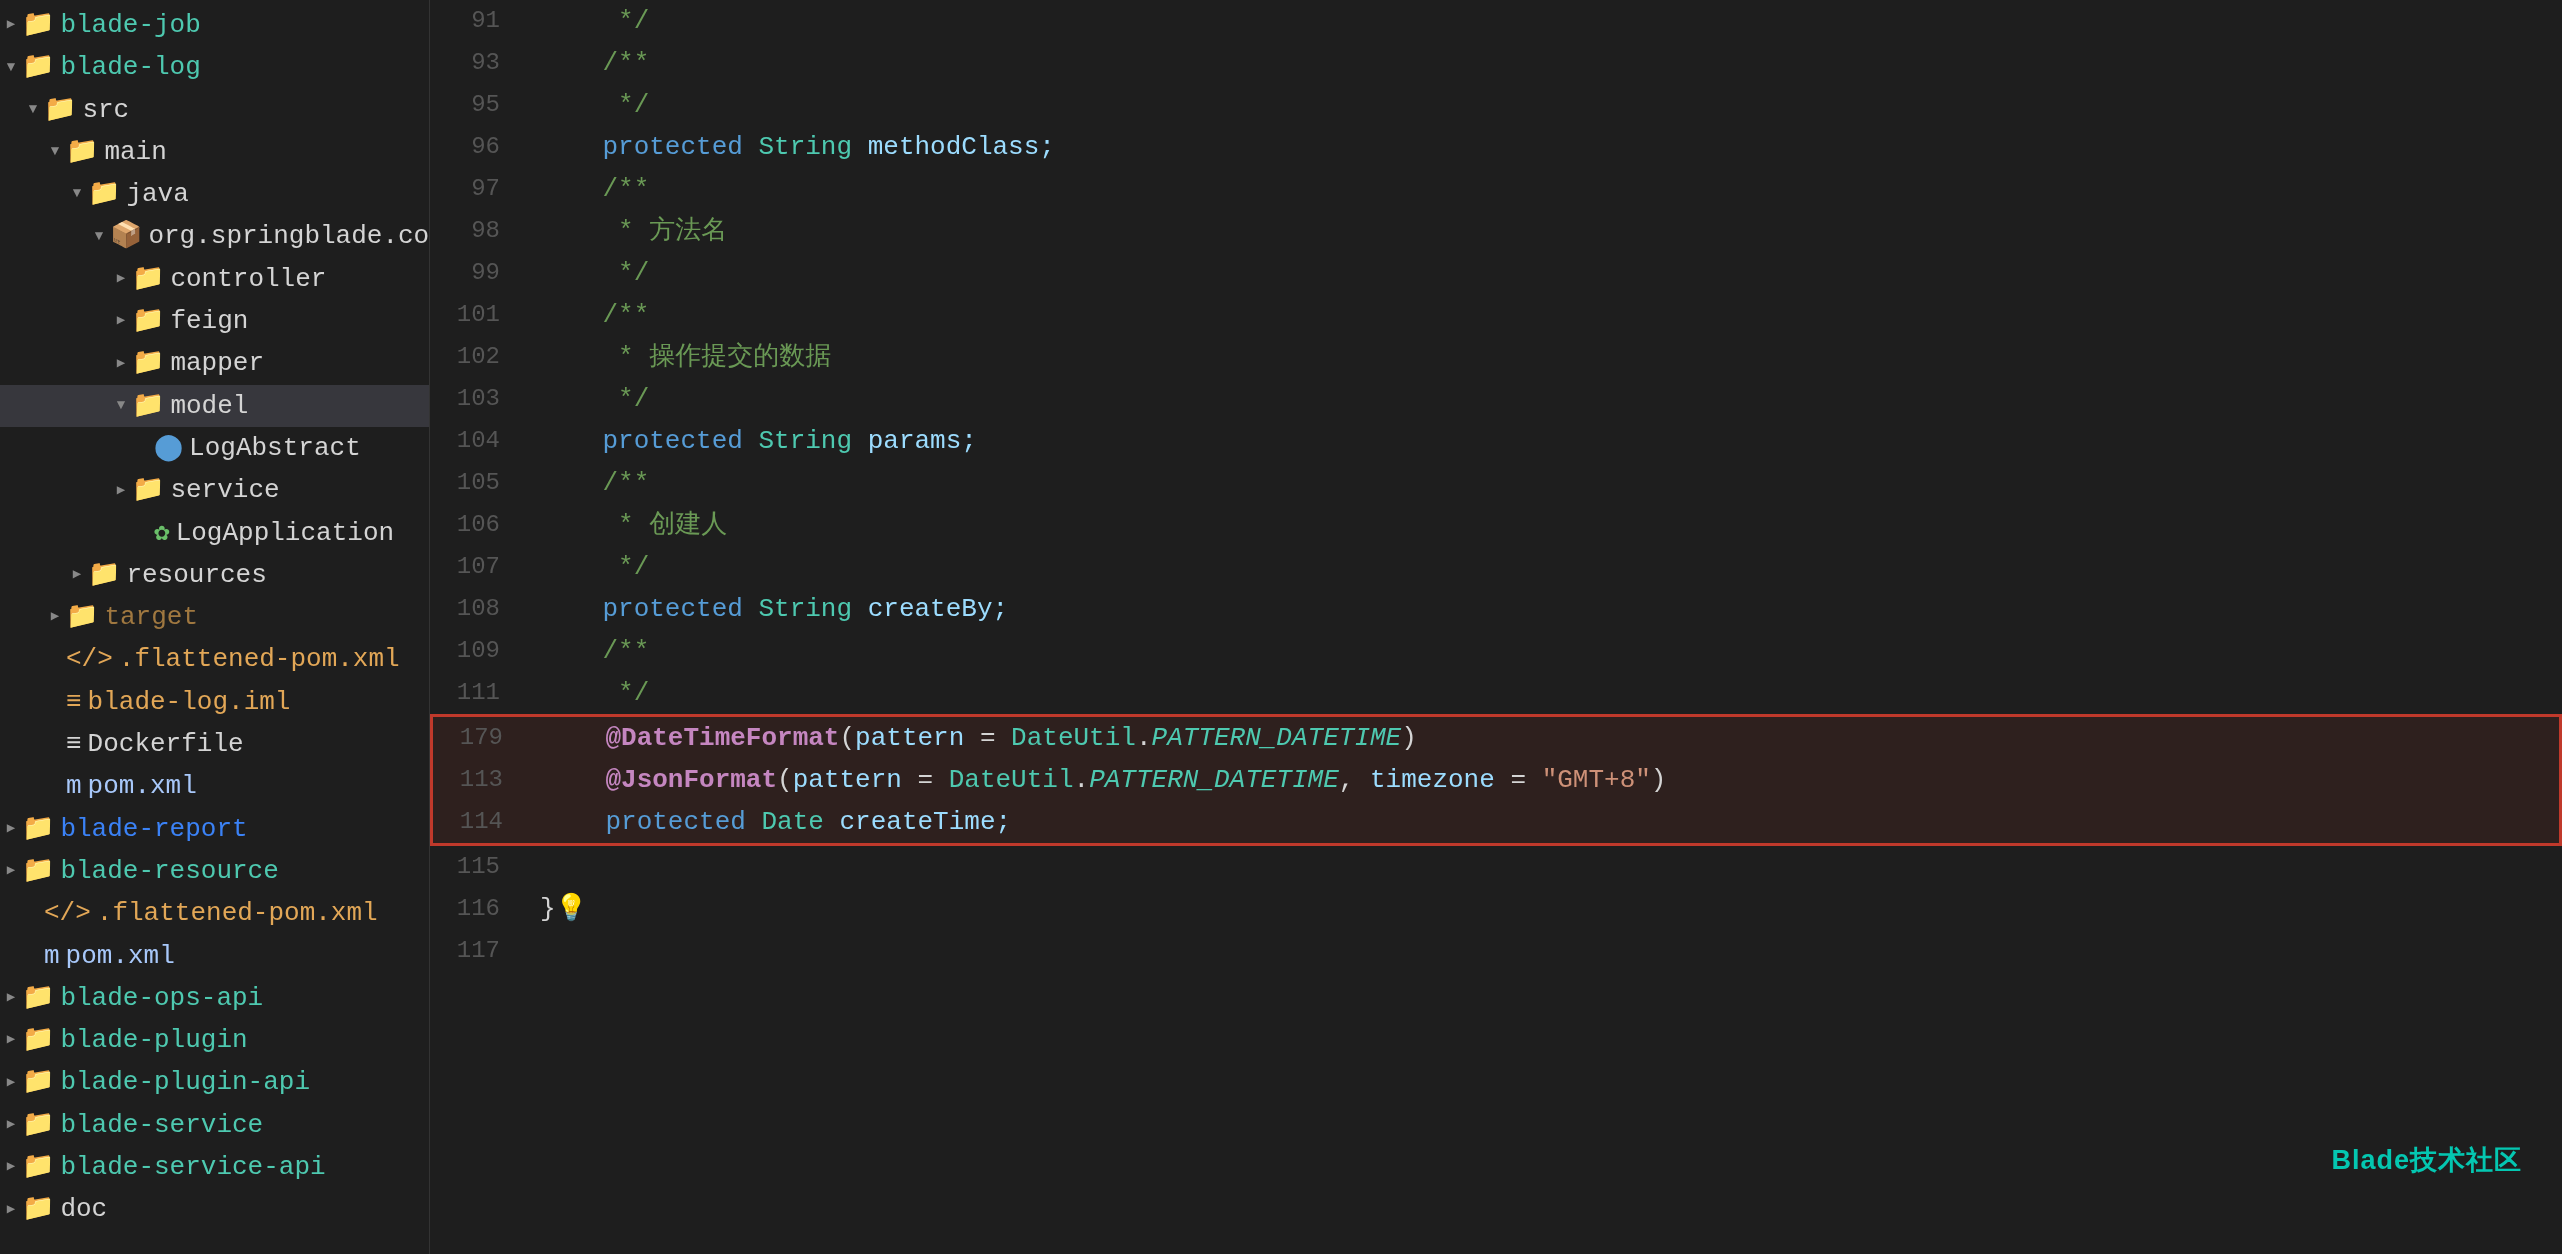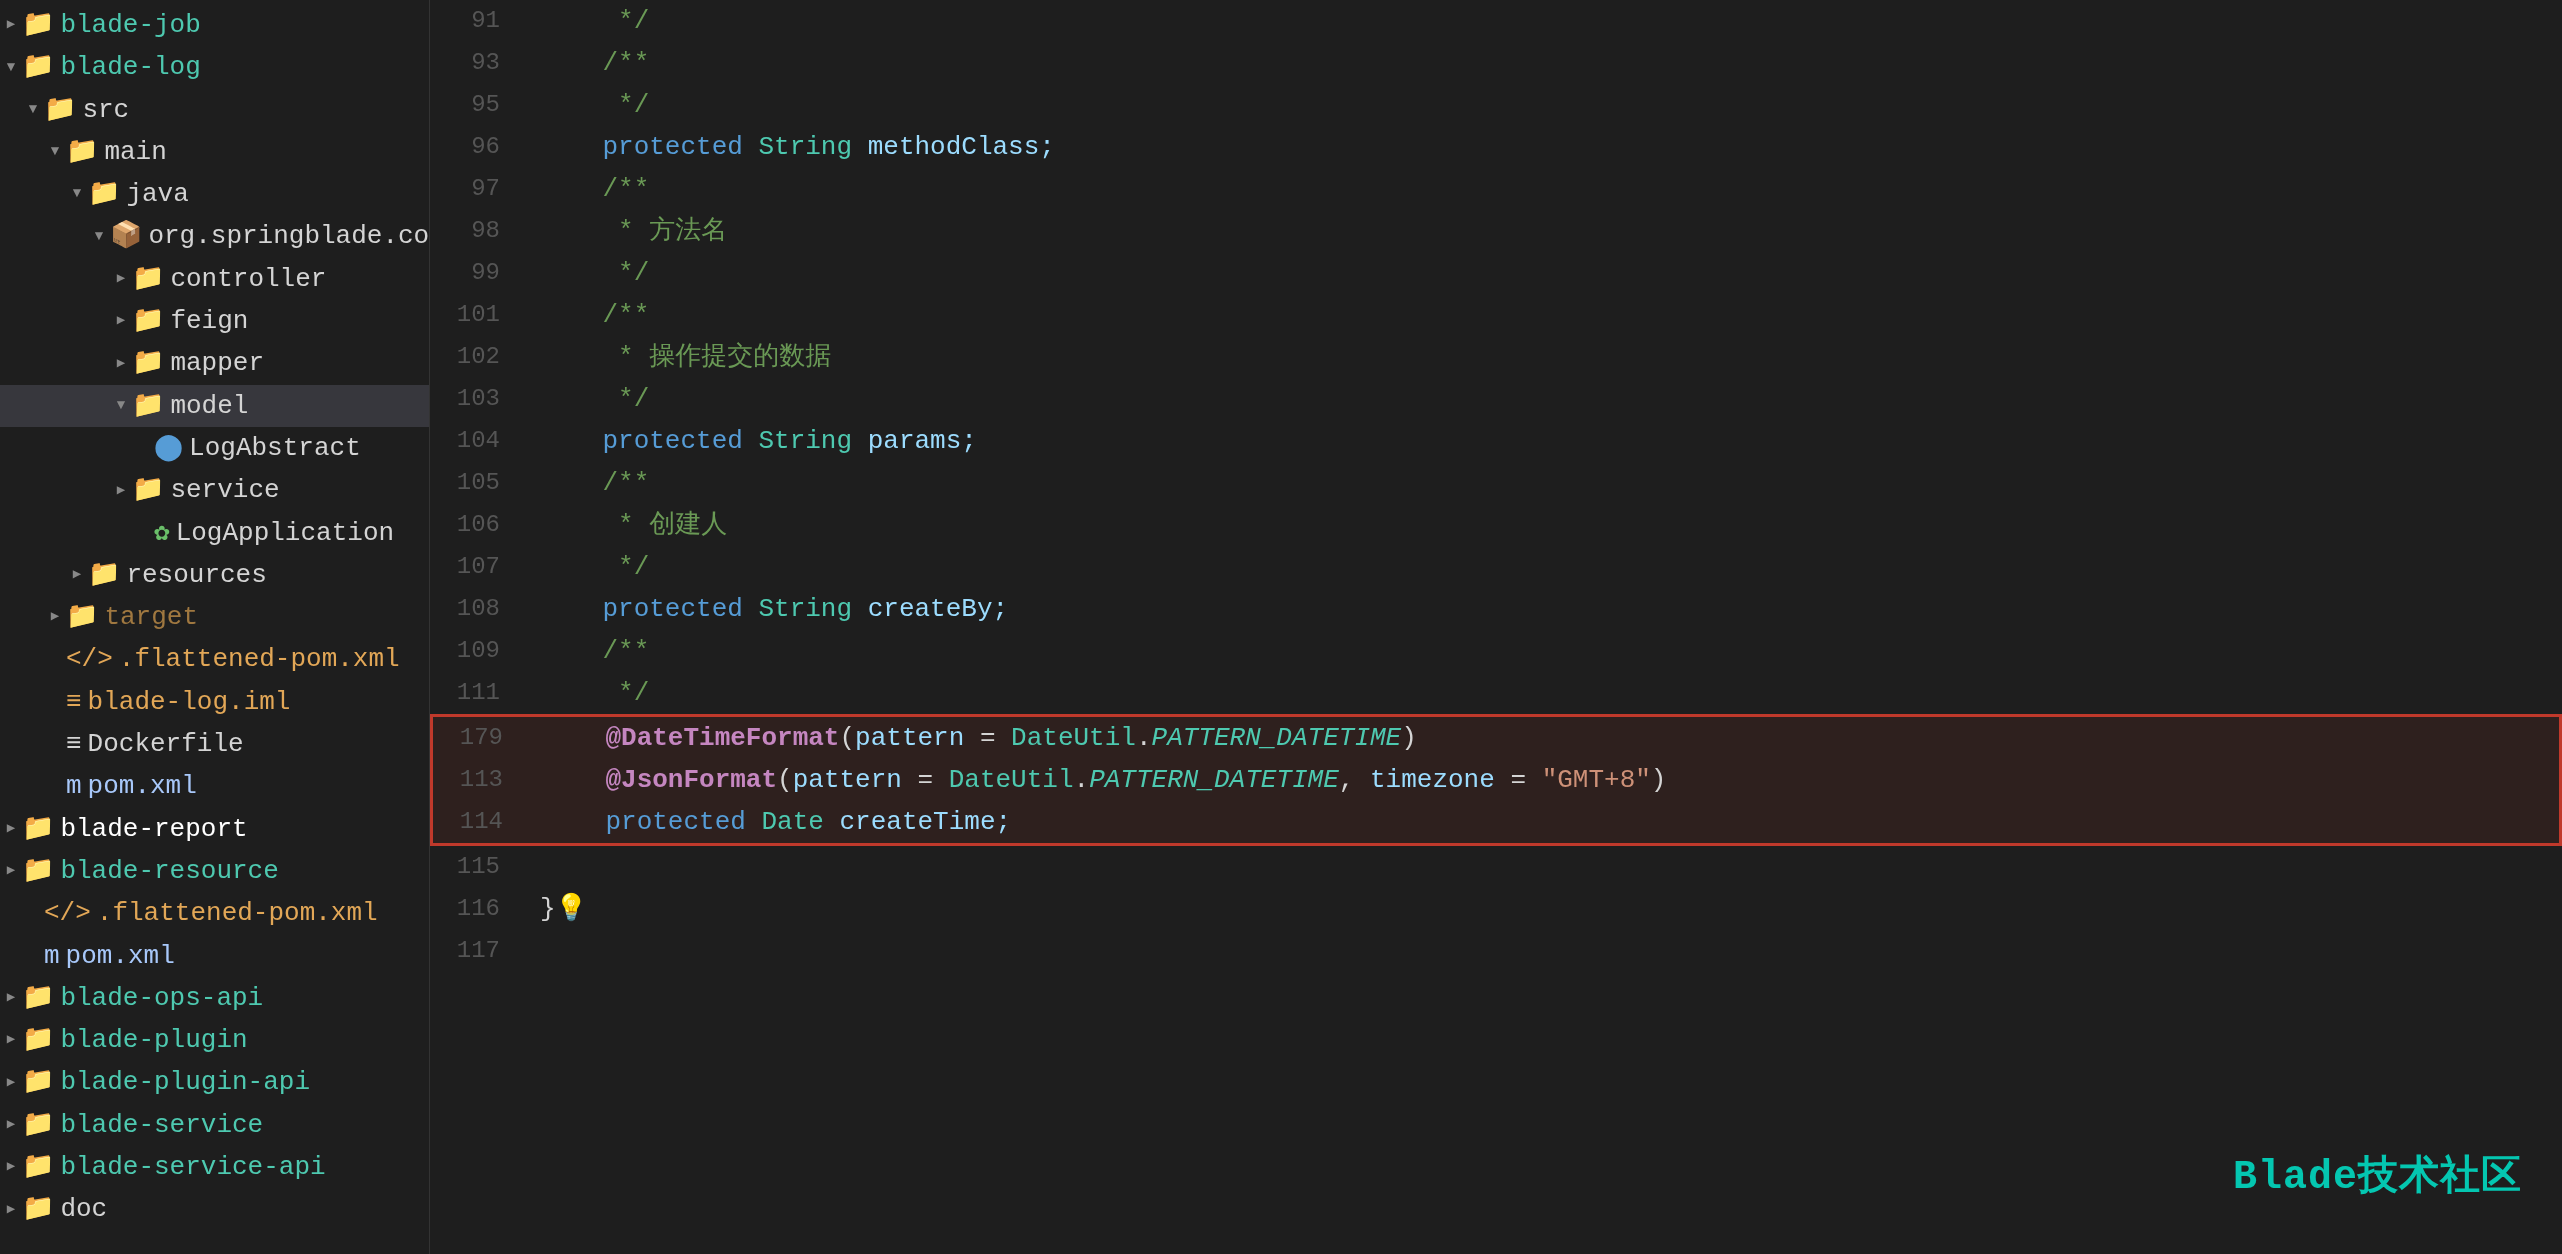--- a/index.html
+++ b/index.html
@@ -105,25 +105,25 @@
     .annotation { color: #c586c0; font-weight: bold; } 
     .field { color: #9cdcfe; } 
     .punct { color: #d4d4d4; } 
     .plain { color: #d4d4d4; }
     .italic-plain { color: #4ec9b0; font-style: italic; }
     .eq { color: #d4d4d4; }
 
     
     #watermark {
       position: fixed;
-      bottom: 52px;
+      bottom: 76px;
       right: 40px;
       color: #00e5cc;
-      font-size: 40px;
-      font-family: Liberation Mono, monospace;
+      font-size: 27px;
+      font-family: Liberation Sans, sans-serif;
       font-weight: bold;
       opacity: 0.85;
       pointer-events: none;
       letter-spacing: 1px;
     }
   </style>
 </head>
 <body>
 
 <div id="sidebar">
@@ -278,21 +278,21 @@
     <div class="tree-item">
       <span class="tree-indent"></span>
       <span class="tree-indent"></span>
       <span class="tree-indent"></span>
       <span class="tree-icon" style="color:#a8c8fa">m</span>
       <span class="tree-label" style="color:#a8c8fa">pom.xml</span>
     </div>
     <div class="tree-item">
       <span class="tree-arrow">▶</span>
       <span class="tree-icon" style="color:#dcb67a">📁</span>
-      <span class="tree-label" style="color:#ffffff">blade-report</span>
+      <span class="tree-label" style="color:#3b82f6">blade-report</span>
     </div>
     <div class="tree-item">
       <span class="tree-arrow">▶</span>
       <span class="tree-icon" style="color:#dcb67a">📁</span>
       <span class="tree-label" style="color:#4ec9b0">blade-resource</span>
     </div>
     <div class="tree-item">
       <span class="tree-indent"></span>
       <span class="tree-indent"></span>
       <span class="tree-icon" style="color:#e2a757">&lt;/&gt;</span>

